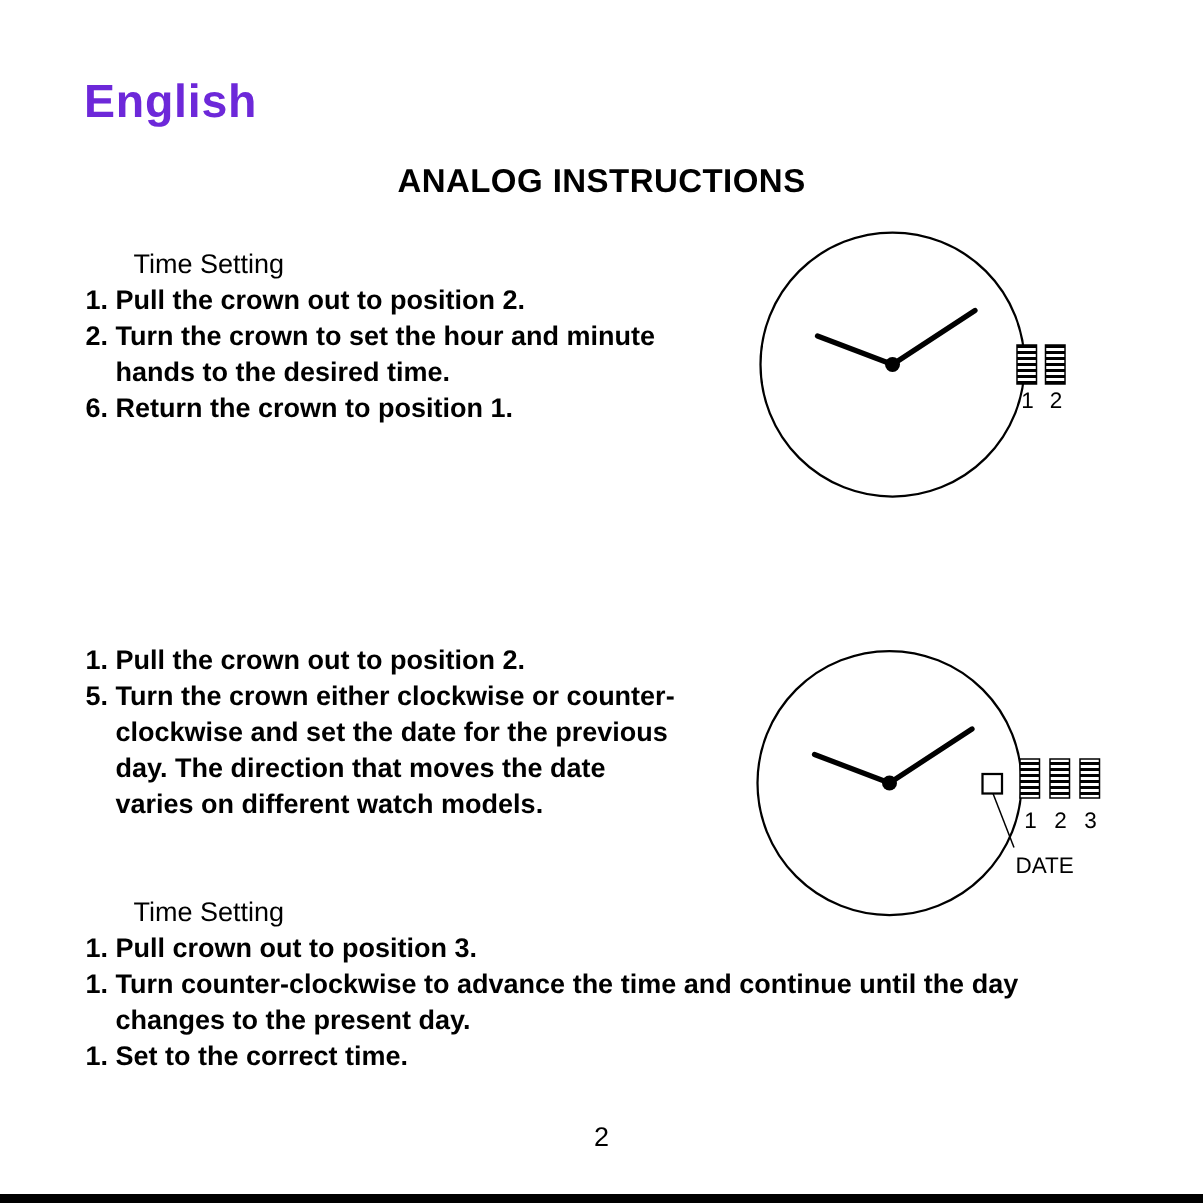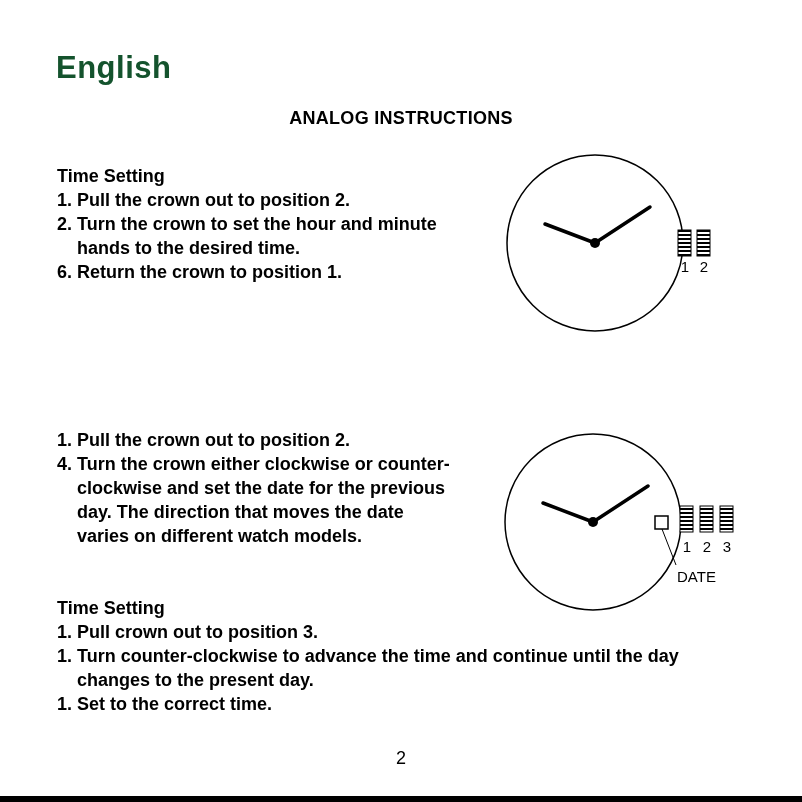--- a/index.html
+++ b/index.html
@@ -13,43 +13,43 @@
     position: relative;
     width: 802px; height: 802px;
     background: #fff;
     overflow: hidden;
   }
   .lang-label {
     position: absolute;
     left: 56px; top: 50px;
     font-size: 31px;
     font-weight: bold;
-    color: #14532d;
+    color: #6d28d9;
     letter-spacing: 0.5px;
   }
   .section-heading {
     position: absolute;
     left: 0; width: 802px;
     text-align: center;
-    font-size: 18px;
+    font-size: 22px;
     font-weight: bold;
     letter-spacing: 0.3px;
   }
   .heading-analog { top: 108px; }
   .heading-date-models { top: 370px; }
   .text-block {
     position: absolute;
     left: 57px;
     font-size: 18px;
     line-height: 24px;
   }
   .block-analog-time { top: 164px; width: 440px; }
   .block-date-setting { top: 428px; width: 440px; }
   .block-date-time { top: 596px; width: 700px; }
-  .block-title { font-weight: bold; }
+  .block-title { font-weight: normal; margin-left: 32px; }
   .step { white-space: pre-wrap; font-weight: bold; }
   .watch-diagram { position: absolute; }
   .watch-1 { left: 495px; top: 150px; }
   .watch-2 { left: 495px; top: 432px; }
   svg text {
     font-family: "Liberation Sans", sans-serif;
     font-size: 15px;
     fill: #000;
   }
   .page-number {
@@ -97,21 +97,21 @@
       <rect x="183" y="80" width="13" height="26" fill="url(#ribs1)" stroke="#000" stroke-width="1"></rect>
       <rect x="202" y="80" width="13" height="26" fill="url(#ribs1)" stroke="#000" stroke-width="1"></rect>
       <text x="190" y="122" text-anchor="middle">1</text>
       <text x="209" y="122" text-anchor="middle">2</text>
     </svg>
   </div>
 
 
   <div class="text-block block-date-setting">
     <div class="step">1. Pull the crown out to position 2.</div>
-    <div class="step">4. Turn the crown either clockwise or counter-
+    <div class="step">5. Turn the crown either clockwise or counter-
     clockwise and set the date for the previous
     day. The direction that moves the date
     varies on different watch models.</div>
   </div>
 
   <div class="watch-diagram watch-2">
     <svg width="300" height="190" viewBox="0 0 300 190">
       <defs>
         <pattern id="ribs2" width="4" height="4" patternUnits="userSpaceOnUse">
           <rect width="4" height="4" fill="#ffffff"></rect>

